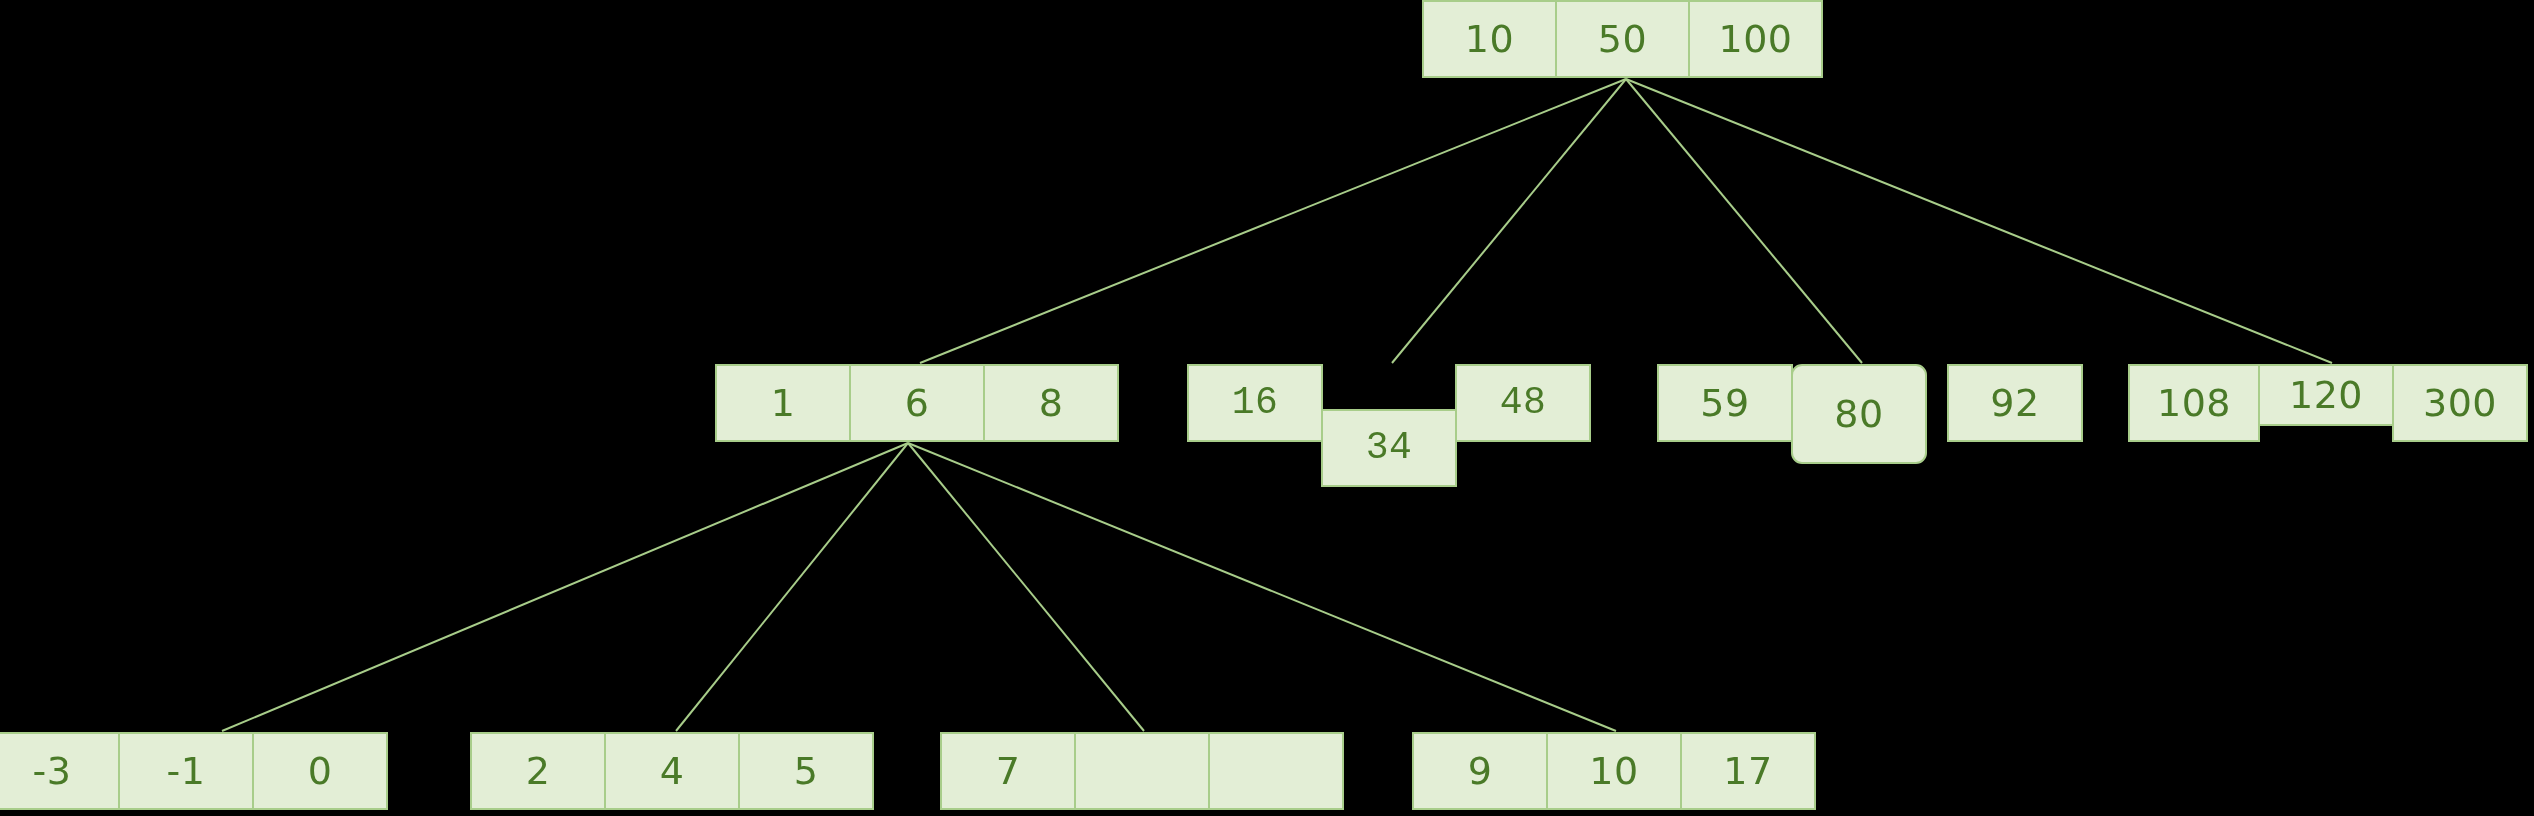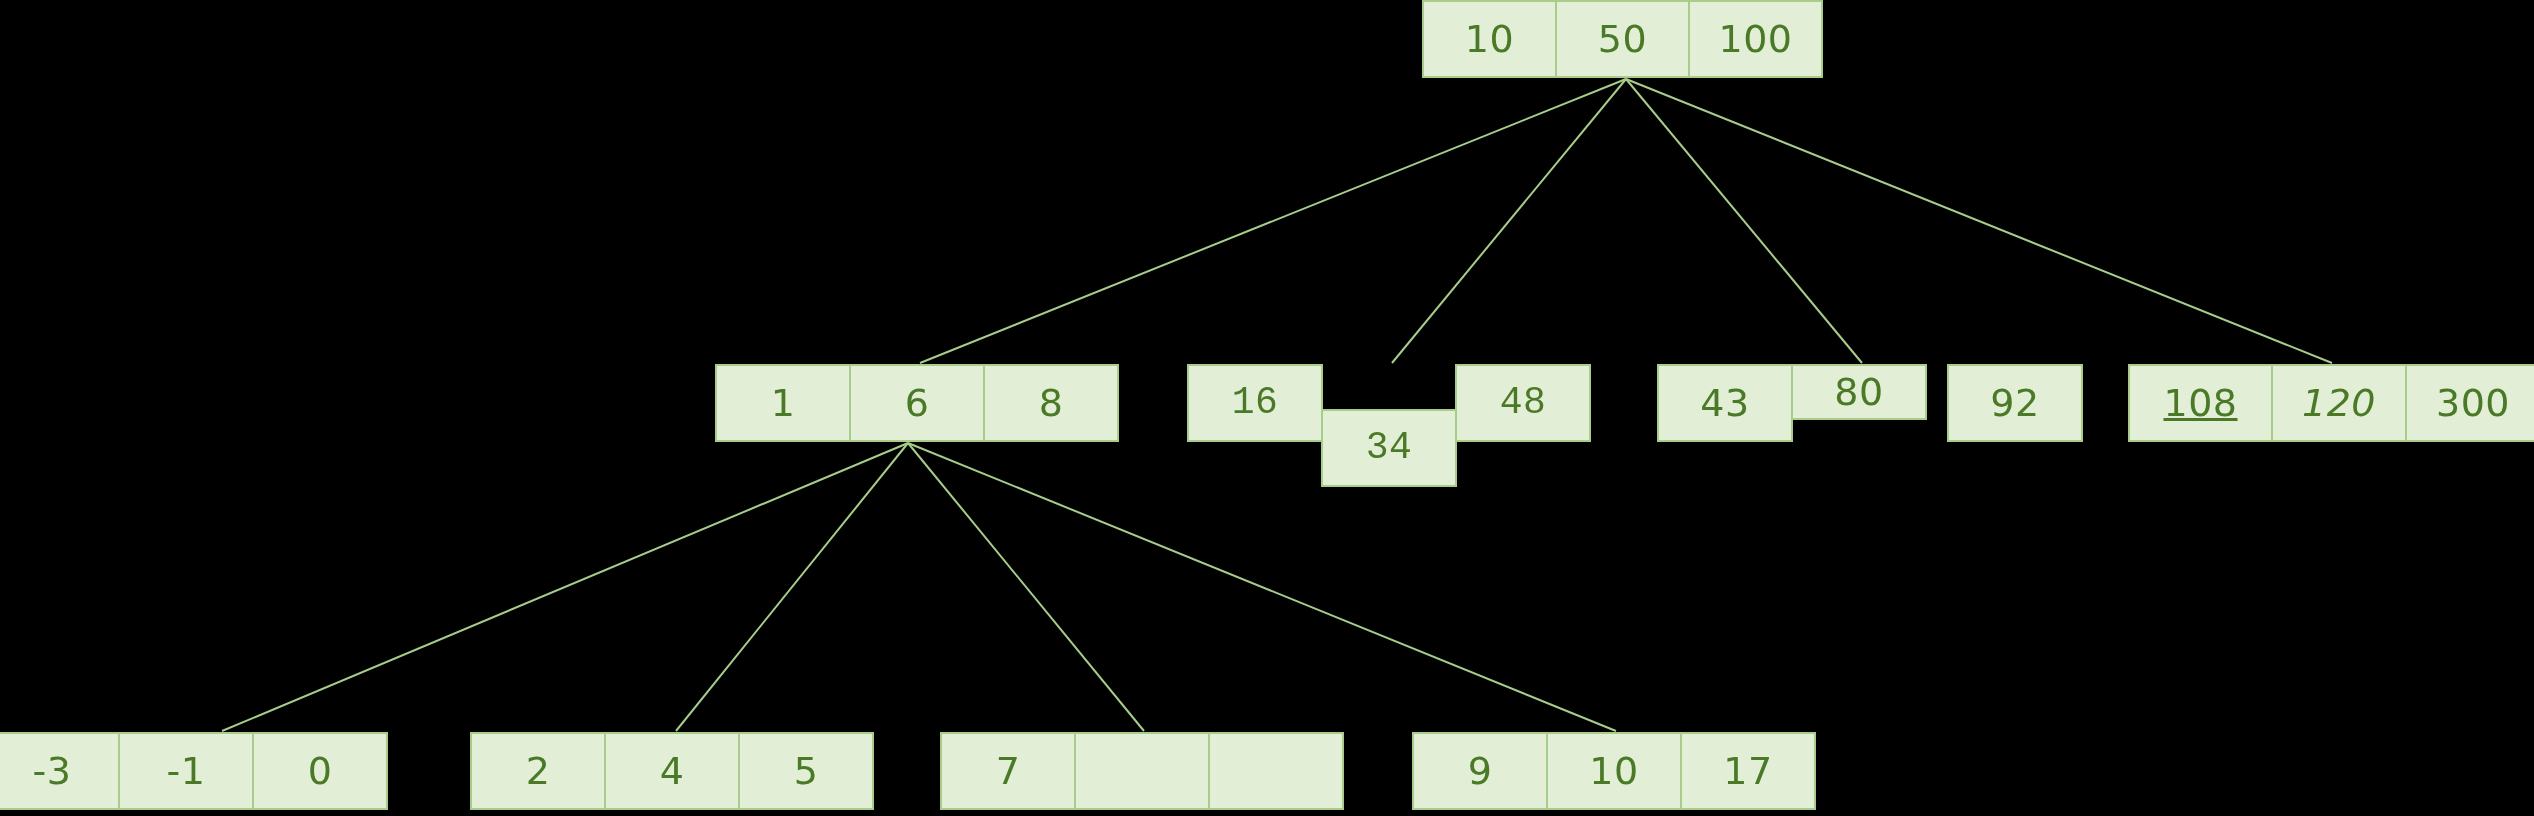--- a/index.html
+++ b/index.html
@@ -71,27 +71,27 @@
         <div class="btree-cell" style="width: 136px; height: 78px;">1</div>
         <div class="btree-cell" style="width: 136px; height: 78px;">6</div>
         <div class="btree-cell" style="width: 136px; height: 78px;">8</div>
       </div>
       <div class="btree-node" style="left: 1187px; top: 364px; font-family: Liberation Mono, monospace;">
         <div class="btree-cell" style="width: 136px; height: 78px;">16</div>
         <div class="btree-cell" style="width: 136px; height: 78px; margin-top: 45px;">34</div>
         <div class="btree-cell" style="width: 136px; height: 78px;">48</div>
       </div>
       <div class="btree-node" style="left: 1657px; top: 364px;">
-        <div class="btree-cell" style="width: 136px; height: 78px;">43</div>
-        <div class="btree-cell" style="width: 136px; height: 56px;">80</div>
+        <div class="btree-cell" style="width: 136px; height: 78px;">59</div>
+        <div class="btree-cell" style="width: 136px; height: 100px; border-radius: 11px;">80</div>
         <div class="btree-cell" style="width: 136px; height: 78px; margin-left: 20px;">92</div>
       </div>
       <div class="btree-node" style="left: 2128px; top: 364px;">
-        <div class="btree-cell" style="width: 145px; height: 78px; text-decoration: underline;">108</div>
-        <div class="btree-cell" style="width: 136px; height: 78px; font-style: italic;">120</div>
+        <div class="btree-cell" style="width: 132px; height: 78px;">108</div>
+        <div class="btree-cell" style="width: 136px; height: 62px;">120</div>
         <div class="btree-cell" style="width: 136px; height: 78px;">300</div>
       </div>
       <div class="btree-node" style="left: -16px; top: 732px;">
         <div class="btree-cell" style="width: 136px; height: 78px;">-3</div>
         <div class="btree-cell" style="width: 136px; height: 78px;">-1</div>
         <div class="btree-cell" style="width: 136px; height: 78px;">0</div>
       </div>
       <div class="btree-node" style="left: 470px; top: 732px;">
         <div class="btree-cell" style="width: 136px; height: 78px;">2</div>
         <div class="btree-cell" style="width: 136px; height: 78px;">4</div>

